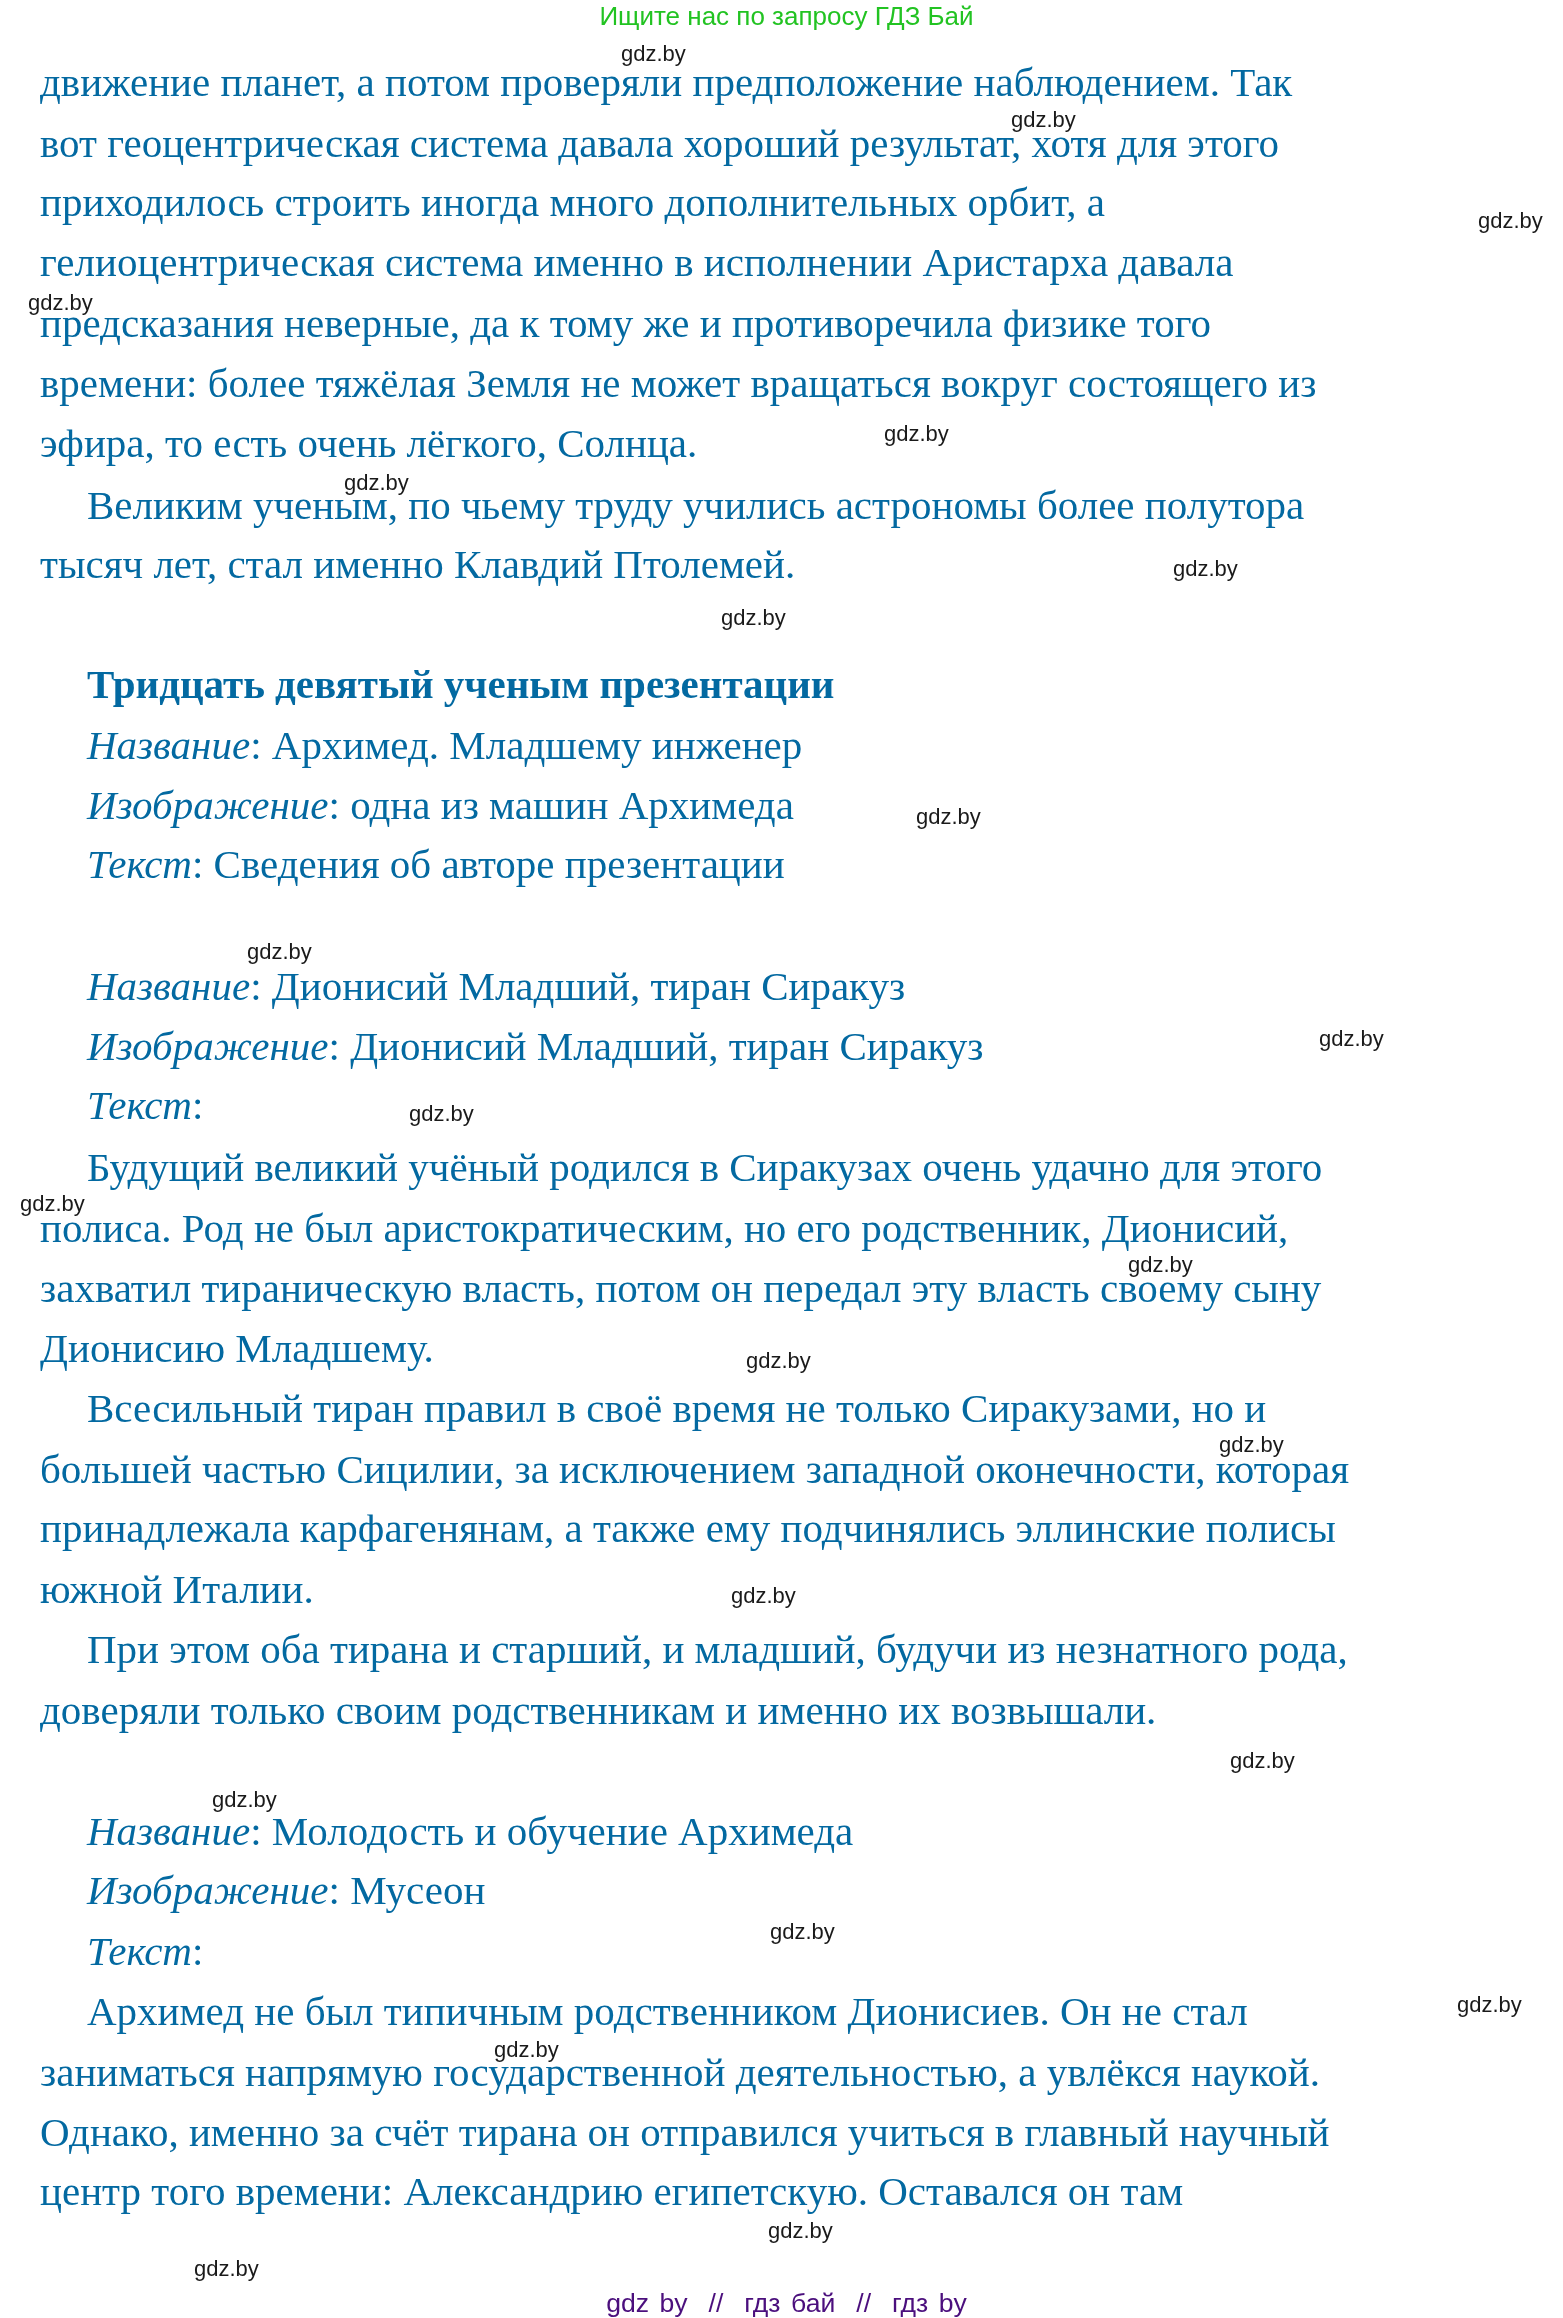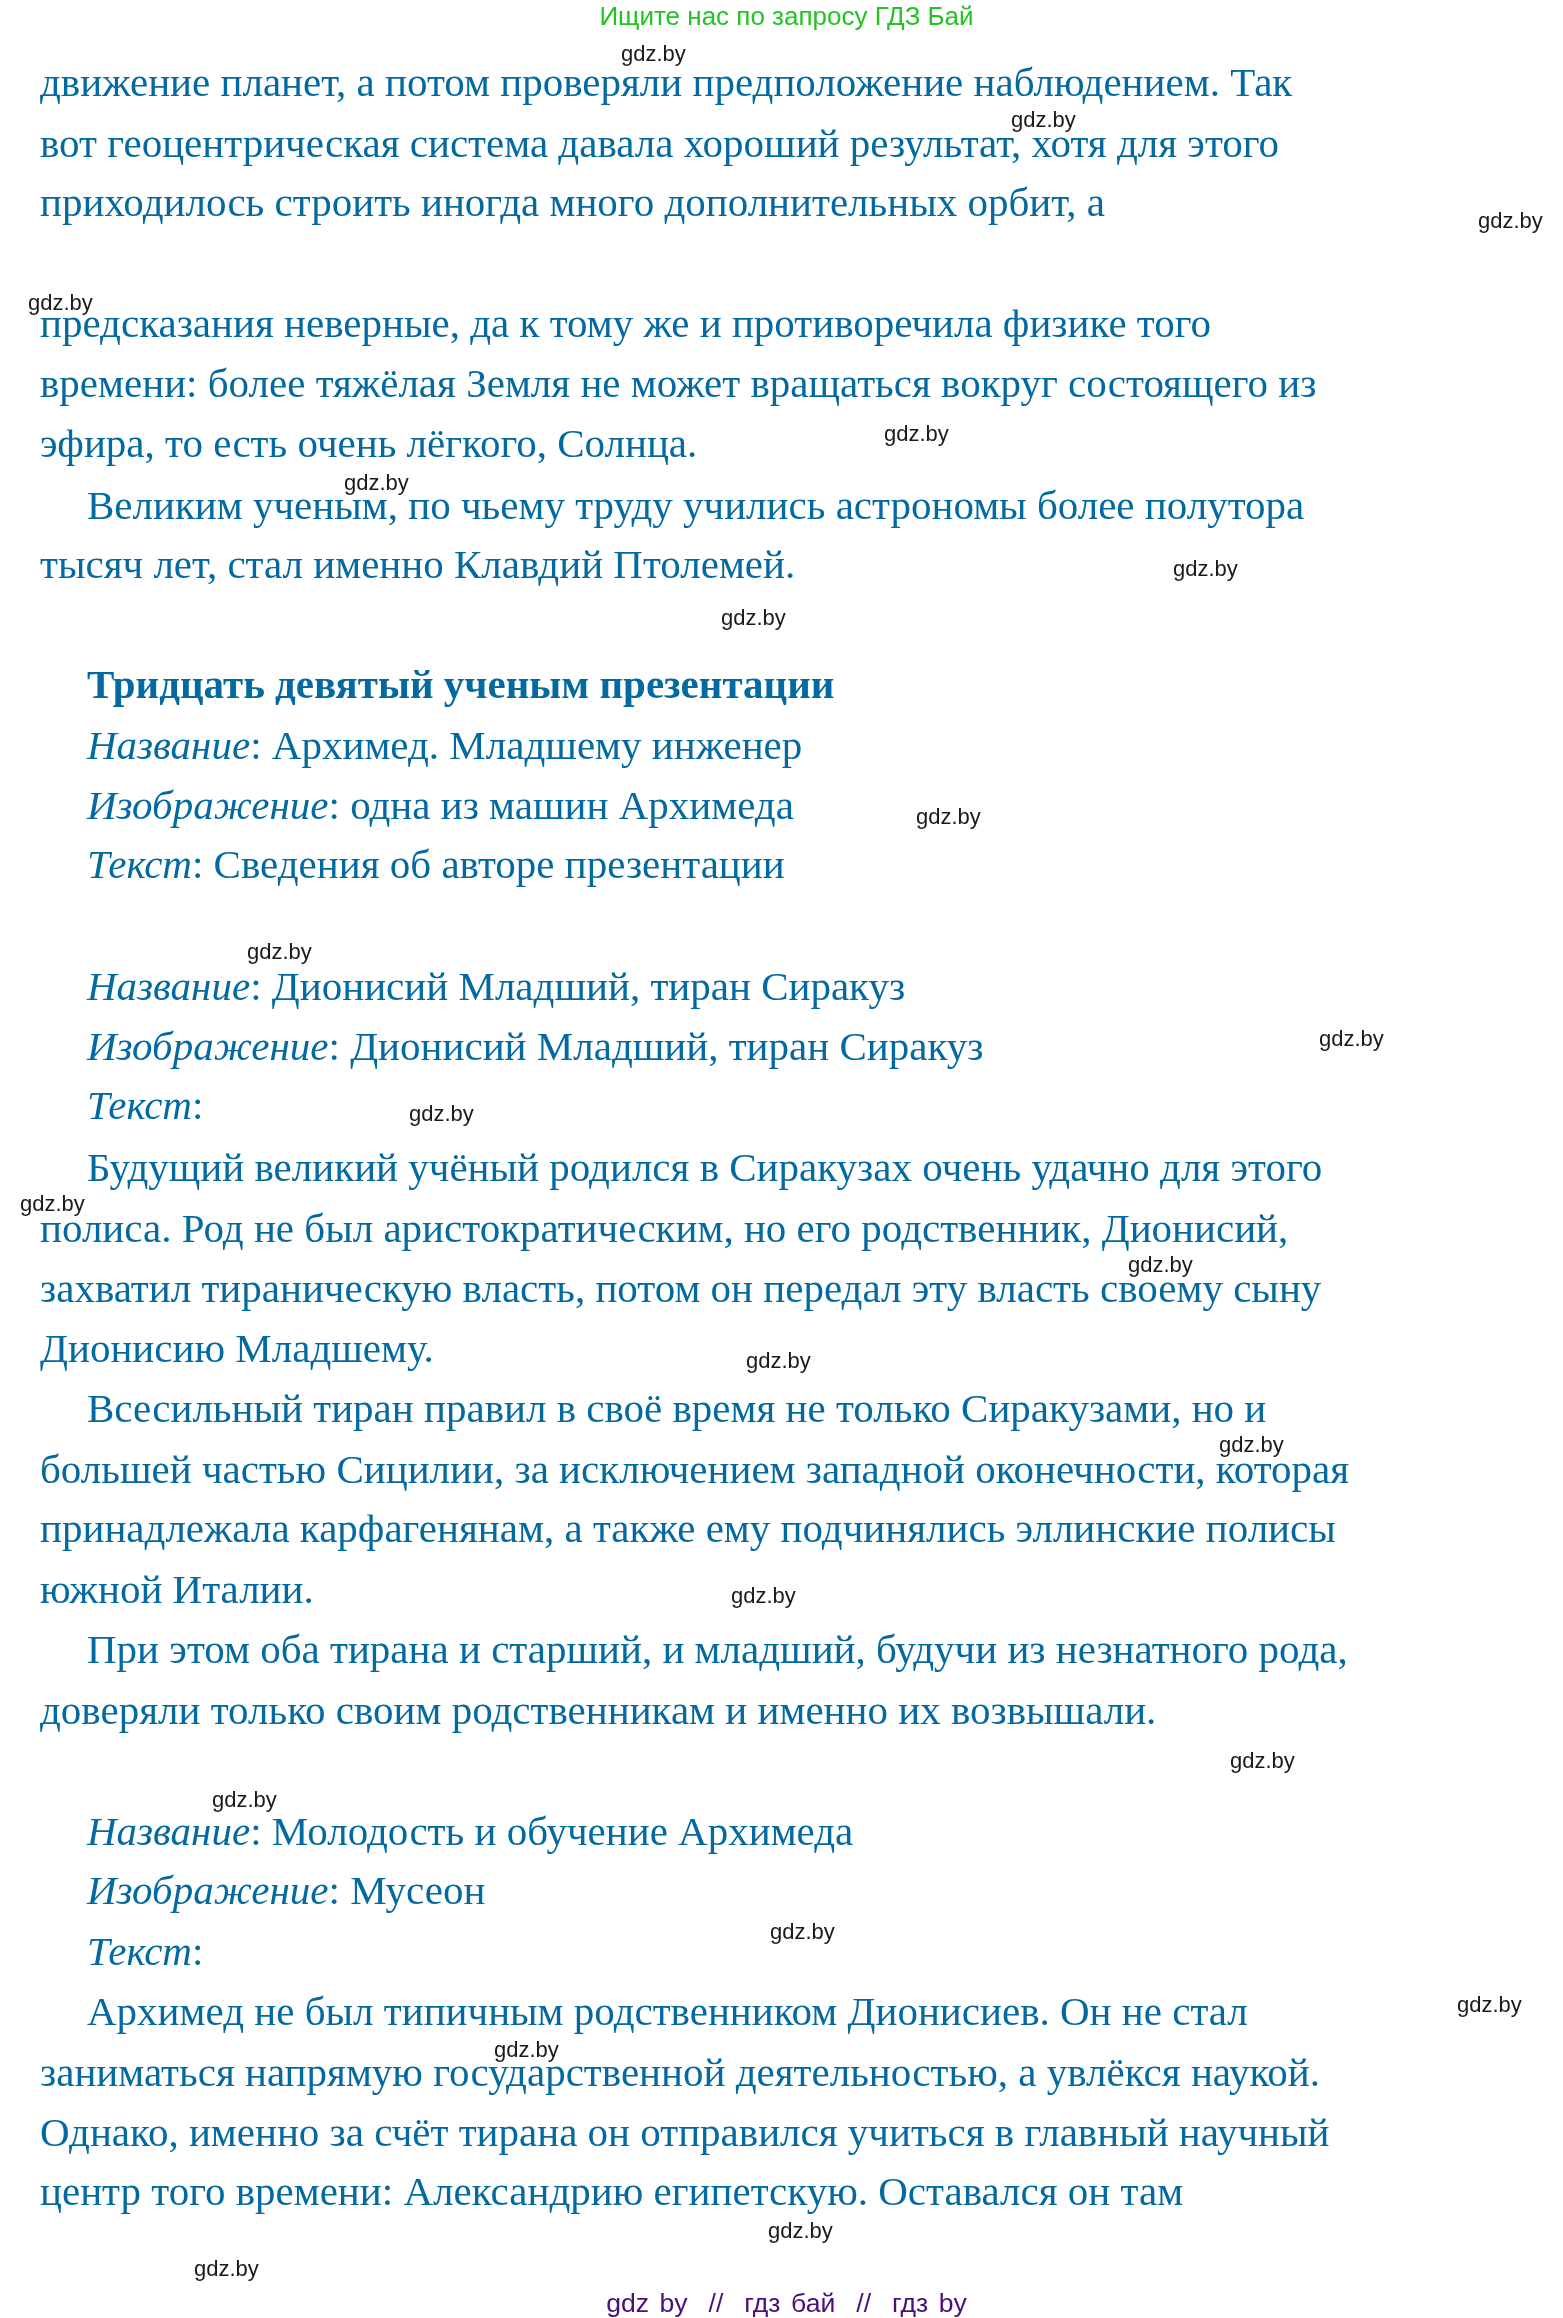--- a/index.html
+++ b/index.html
@@ -31,20 +31,21 @@
 </head>
 <body>
 
 <div id="page">
 
   <div class="hdr" style="color:#22c322">Ищите нас по запросу ГДЗ Бай</div>
 
   <div class="ln" style="left:35px;top:59px">движение планет, а потом проверяли предположение наблюдением. Так</div>
   <div class="ln" style="left:35px;top:120px">вот геоцентрическая система давала хороший результат, хотя для этого</div>
   <div class="ln" style="left:35px;top:179px">приходилось строить иногда много дополнительных орбит, а</div>
+  <div class="ln" style="left:35px;top:239px">гелиоцентрическая система именно в исполнении Аристарха давала</div>
   <div class="ln" style="left:35px;top:300px">предсказания неверные, да к тому же и противоречила физике того</div>
   <div class="ln" style="left:35px;top:360px">времени: более тяжёлая Земля не может вращаться вокруг состоящего из</div>
   <div class="ln" style="left:35px;top:420px">эфира, то есть очень лёгкого, Солнца.</div>
   <div class="ln" style="left:82px;top:482px">Великим ученым, по чьему труду учились астрономы более полутора</div>
   <div class="ln" style="left:35px;top:541px">тысяч лет, стал именно Клавдий Птолемей.</div>
 
   <div class="ln bold" style="left:82px;top:661px">Тридцать девятый ученым презентации</div>
 
   <div class="ln" style="left:82px;top:722px">
     <span class="lbl">Название</span><span>: </span><span>Архимед. Младшему инженер</span>

